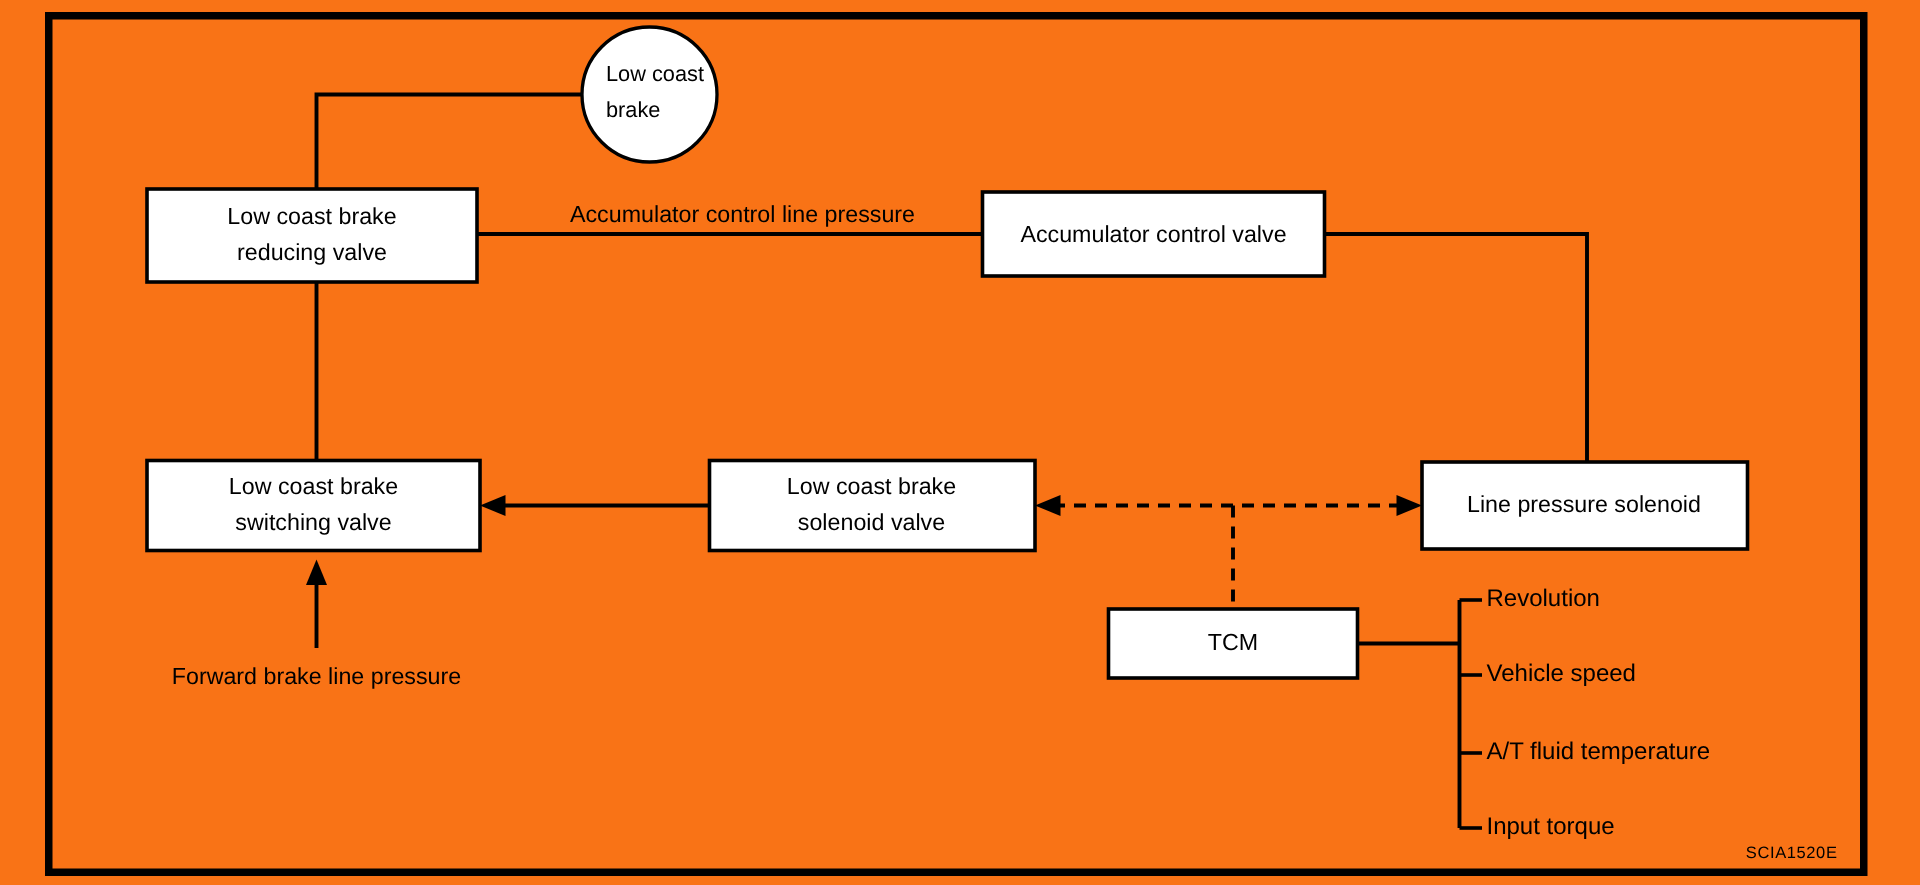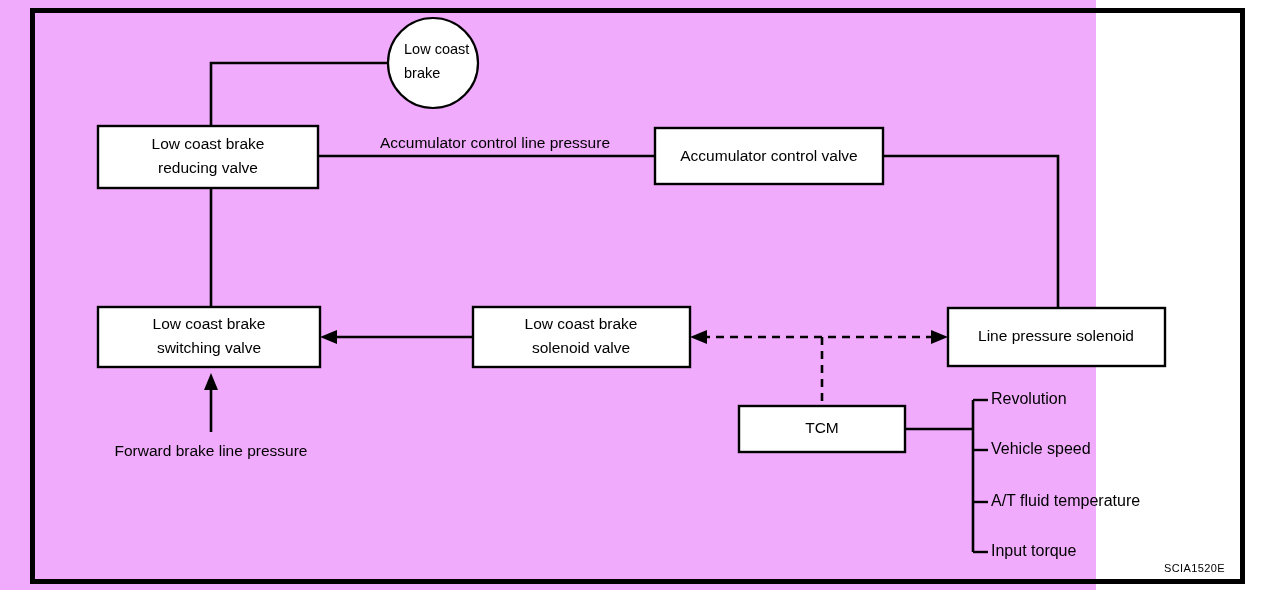--- a/index.html
+++ b/index.html
@@ -8,23 +8,23 @@
     background: #ffffff;
   }
   body {
     width: 1280px;
     height: 590px;
     font-family: "Liberation Sans", sans-serif;
     overflow: hidden;
   }
   #diagram-root {
     position: relative;
-    width: 1096px;
+    width: 1280px;
     height: 590px;
-    background: #f0abfc;
+    background: #f97316;
   }
   svg#hydraulic-diagram {
     display: block;
     width: 1280px;
     height: 590px;
   }
   .frame-rect {
     fill: none;
     stroke: #000000;
     stroke-width: 5;

